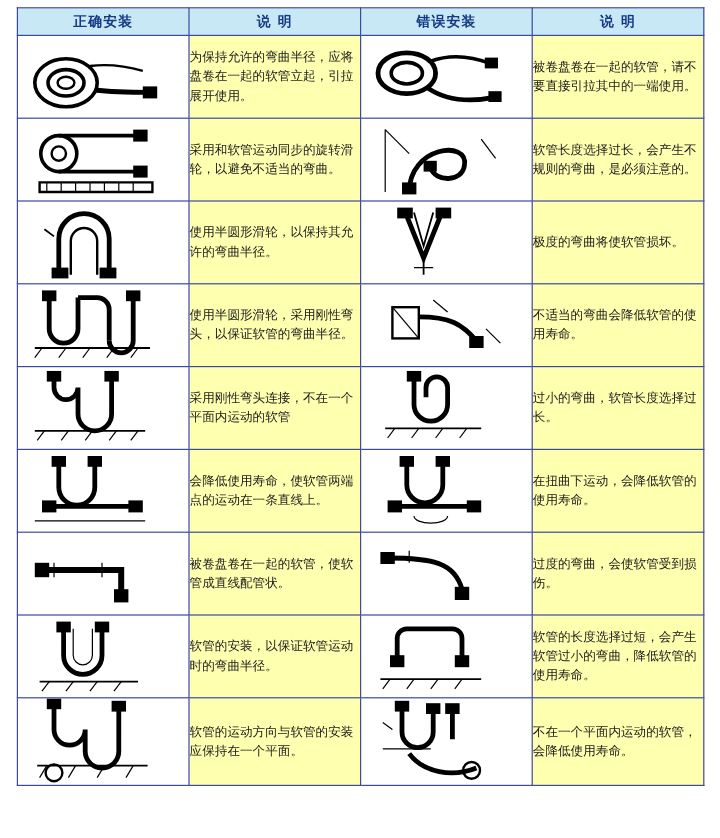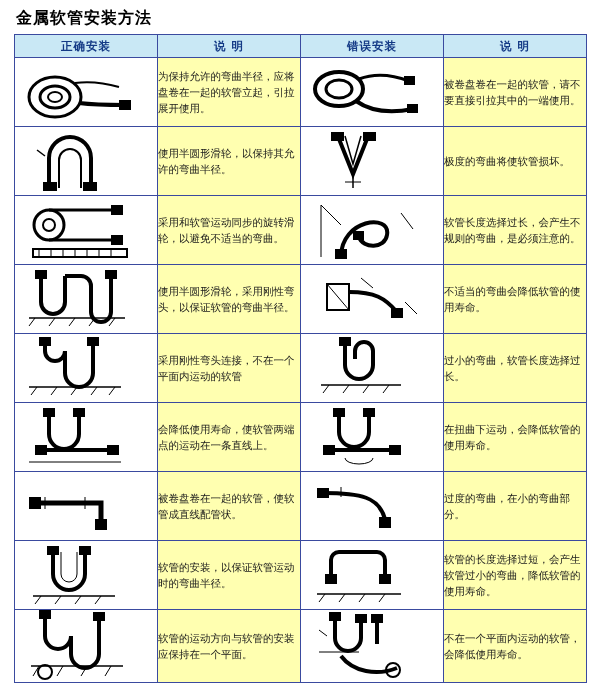--- a/index.html
+++ b/index.html
@@ -70,21 +70,20 @@
     display: block;
     margin: 0 auto;
   }
   .fig svg { display: block; }
 </style>
 </head>
 <body>
 
 <div class="page">
 
-  <div class="doc-title">金属软管安装方法</div>
 
   <table class="main">
     <colgroup>
       <col class="c-img">
         <col class="c-txt">
         <col class="c-img">
         <col class="c-txt">
     </colgroup>
     <thead>
       <tr>
@@ -116,48 +115,20 @@
               <ellipse cx="38" cy="28" rx="24" ry="17" fill="none" stroke="#000" stroke-width="4"></ellipse>
               <ellipse cx="38" cy="28" rx="13" ry="9" fill="none" stroke="#000" stroke-width="3"></ellipse>
               <path d="M55 40 C72 52 92 52 112 48" fill="none" stroke="#000" stroke-width="4"></path>
               <rect x="106" y="43" width="11" height="9" fill="#000"></rect>
               <path d="M58 18 C74 12 92 14 108 20" fill="none" stroke="#000" stroke-width="3"></path>
               <rect x="103" y="15" width="11" height="9" fill="#000"></rect>
             </svg>
           </span>
         </td>
         <td class="txt-cell">被卷盘卷在一起的软管，请不要直接引拉其中的一端使用。</td>
-      </tr>
-
-      <tr>
-        <td class="img-cell">
-          <span class="fig">
-            <svg width="110" height="62" viewBox="0 0 110 62">
-              <path d="M34 58 L34 28 A21 21 0 0 1 76 28 L76 58" fill="none" stroke="#000" stroke-width="4"></path>
-              <path d="M44 58 L44 30 A11 11 0 0 1 66 30 L66 58" fill="none" stroke="#000" stroke-width="2"></path>
-              <rect x="28" y="52" width="14" height="9" fill="#000"></rect>
-              <rect x="68" y="52" width="14" height="9" fill="#000"></rect>
-              <line x1="22" y1="20" x2="30" y2="26" stroke="#000" stroke-width="1.5"></line>
-            </svg>
-          </span>
-        </td>
-        <td class="txt-cell">使用半圆形滑轮，以保持其允许的弯曲半径。</td>
-        <td class="img-cell">
-          <span class="fig">
-            <svg width="110" height="62" viewBox="0 0 110 62">
-              <path d="M36 4 L52 44 L68 4" fill="none" stroke="#000" stroke-width="4"></path>
-              <path d="M44 6 L52 34 L60 6" fill="none" stroke="#000" stroke-width="1.5"></path>
-              <rect x="30" y="2" width="13" height="9" fill="#000"></rect>
-              <rect x="62" y="2" width="13" height="9" fill="#000"></rect>
-              <line x1="52" y1="46" x2="52" y2="58" stroke="#000" stroke-width="1.5"></line>
-              <line x1="44" y1="52" x2="60" y2="52" stroke="#000" stroke-width="1"></line>
-            </svg>
-          </span>
-        </td>
-        <td class="txt-cell">极度的弯曲将使软管损坏。</td>
       </tr>
 
       <tr>
         <td class="img-cell">
           <span class="fig">
             <svg width="125" height="62" viewBox="0 0 125 62">
               <circle cx="34" cy="26" r="15" fill="none" stroke="#000" stroke-width="3"></circle>
               <circle cx="34" cy="26" r="6" fill="none" stroke="#000" stroke-width="2"></circle>
               <path d="M34 11 L100 11" fill="none" stroke="#000" stroke-width="3"></path>
               <path d="M34 41 L100 41" fill="none" stroke="#000" stroke-width="3"></path>
@@ -186,20 +157,48 @@
               <line x1="100" y1="14" x2="112" y2="30" stroke="#000" stroke-width="1"></line>
             </svg>
           </span>
         </td>
         <td class="txt-cell">软管长度选择过长，会产生不规则的弯曲，是必须注意的。</td>
       </tr>
 
       <tr>
         <td class="img-cell">
           <span class="fig">
+            <svg width="110" height="62" viewBox="0 0 110 62">
+              <path d="M34 58 L34 28 A21 21 0 0 1 76 28 L76 58" fill="none" stroke="#000" stroke-width="4"></path>
+              <path d="M44 58 L44 30 A11 11 0 0 1 66 30 L66 58" fill="none" stroke="#000" stroke-width="2"></path>
+              <rect x="28" y="52" width="14" height="9" fill="#000"></rect>
+              <rect x="68" y="52" width="14" height="9" fill="#000"></rect>
+              <line x1="22" y1="20" x2="30" y2="26" stroke="#000" stroke-width="1.5"></line>
+            </svg>
+          </span>
+        </td>
+        <td class="txt-cell">使用半圆形滑轮，以保持其允许的弯曲半径。</td>
+        <td class="img-cell">
+          <span class="fig">
+            <svg width="110" height="62" viewBox="0 0 110 62">
+              <path d="M36 4 L52 44 L68 4" fill="none" stroke="#000" stroke-width="4"></path>
+              <path d="M44 6 L52 34 L60 6" fill="none" stroke="#000" stroke-width="1.5"></path>
+              <rect x="30" y="2" width="13" height="9" fill="#000"></rect>
+              <rect x="62" y="2" width="13" height="9" fill="#000"></rect>
+              <line x1="52" y1="46" x2="52" y2="58" stroke="#000" stroke-width="1.5"></line>
+              <line x1="44" y1="52" x2="60" y2="52" stroke="#000" stroke-width="1"></line>
+            </svg>
+          </span>
+        </td>
+        <td class="txt-cell">极度的弯曲将使软管损坏。</td>
+      </tr>
+
+      <tr>
+        <td class="img-cell">
+          <span class="fig">
             <svg width="125" height="62" viewBox="0 0 125 62">
               <path d="M26 6 L26 34 A12 12 0 0 0 50 34 L50 8" fill="none" stroke="#000" stroke-width="4"></path>
               <path d="M50 8 L66 8 A10 10 0 0 1 76 18 L76 44" fill="none" stroke="#000" stroke-width="4"></path>
               <path d="M76 44 A10 10 0 0 0 96 44 L96 6" fill="none" stroke="#000" stroke-width="4"></path>
               <rect x="20" y="2" width="12" height="9" fill="#000"></rect>
               <rect x="90" y="2" width="12" height="9" fill="#000"></rect>
               <line x1="14" y1="50" x2="110" y2="50" stroke="#000" stroke-width="1.5"></line>
               <line x1="20" y1="50" x2="14" y2="58" stroke="#000" stroke-width="1"></line>
               <line x1="40" y1="50" x2="34" y2="58" stroke="#000" stroke-width="1"></line>
               <line x1="60" y1="50" x2="54" y2="58" stroke="#000" stroke-width="1"></line>
@@ -304,21 +303,21 @@
         <td class="img-cell">
           <span class="fig">
             <svg width="120" height="58" viewBox="0 0 120 58">
               <path d="M22 16 C60 16 78 20 84 42" fill="none" stroke="#000" stroke-width="4"></path>
               <rect x="16" y="11" width="12" height="10" fill="#000"></rect>
               <rect x="78" y="40" width="12" height="11" fill="#000"></rect>
               <line x1="40" y1="10" x2="40" y2="20" stroke="#000" stroke-width="1"></line>
             </svg>
           </span>
         </td>
-        <td class="txt-cell">过度的弯曲，在小的弯曲部分。</td>
+        <td class="txt-cell">过度的弯曲，会使软管受到损伤。</td>
       </tr>
 
       <tr>
         <td class="img-cell">
           <span class="fig">
             <svg width="120" height="62" viewBox="0 0 120 62">
               <path d="M38 6 L38 30 A16 16 0 0 0 70 30 L70 6" fill="none" stroke="#000" stroke-width="4"></path>
               <path d="M46 8 L46 30 A8 8 0 0 0 62 30 L62 8" fill="none" stroke="#000" stroke-width="1"></path>
               <rect x="32" y="2" width="12" height="9" fill="#000"></rect>
               <rect x="64" y="2" width="12" height="9" fill="#000"></rect>

